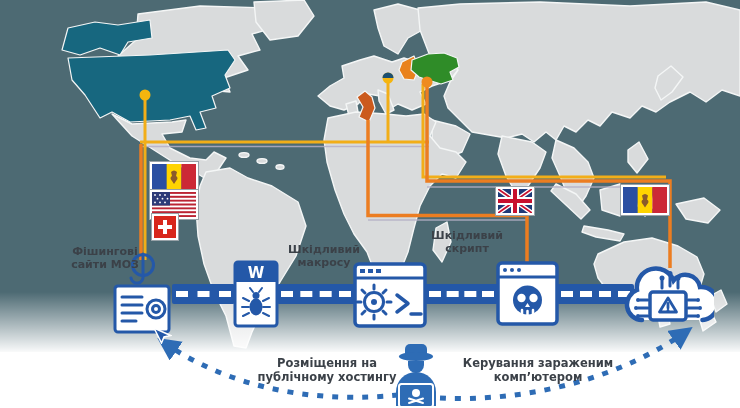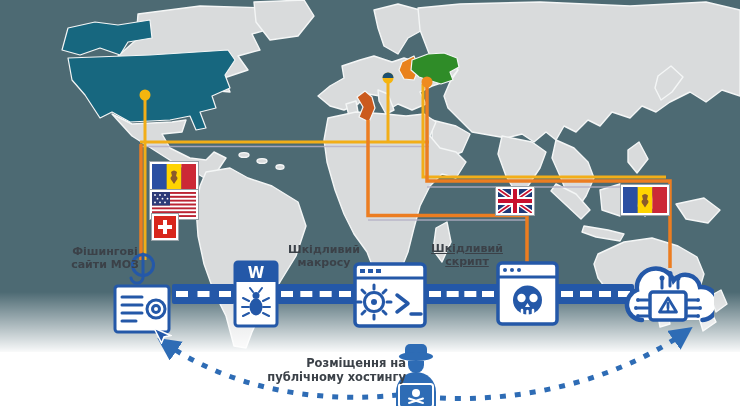--- a/index.html
+++ b/index.html
@@ -258,17 +258,18 @@
     </g>
     <rect x="7" y="44" width="34" height="23" rx="2.5" fill="var(--arc)" stroke="#fff" stroke-width="2"></rect>
     <g>
       <circle cx="24" cy="53" r="4" fill="#fff"></circle>
       <path d="M17 58.5 L31 63 M31 58.5 L17 63" stroke="#fff" stroke-width="2" stroke-linecap="round"></path>
     </g>
   </svg>
 
   <div class="lbl" style="left:62px;top:245px;width:86px;text-align:center;">Фішингові сайти МОЗ</div>
   <div class="lbl" style="left:282px;top:243px;width:84px;">Шкідливий макросу</div>
-  <div class="lbl" style="left:426px;top:242px;width:82px;text-decoration:underline;">Шкідливий скрипт</div>
-
-  <div class="blbl" style="left:248px;top:356px;width:158px;text-align:right;">Розміщення на публічному хостингу</div>
+  <div class="lbl" style="left:426px;top:229px;width:82px;">Шкідливий скрипт</div>
+
+  <div class="blbl" style="left:248px;top:356px;width:158px;">Розміщення на публічному хостингу</div>
+  <div class="blbl" style="left:452px;top:356px;width:172px;">Керування зараженим комп’ютером</div>
 
 </div>
 
 </body></html>

